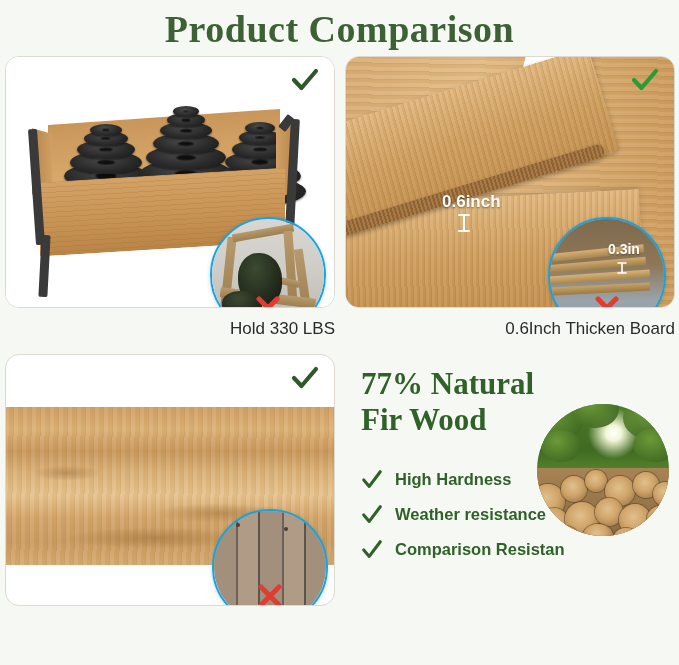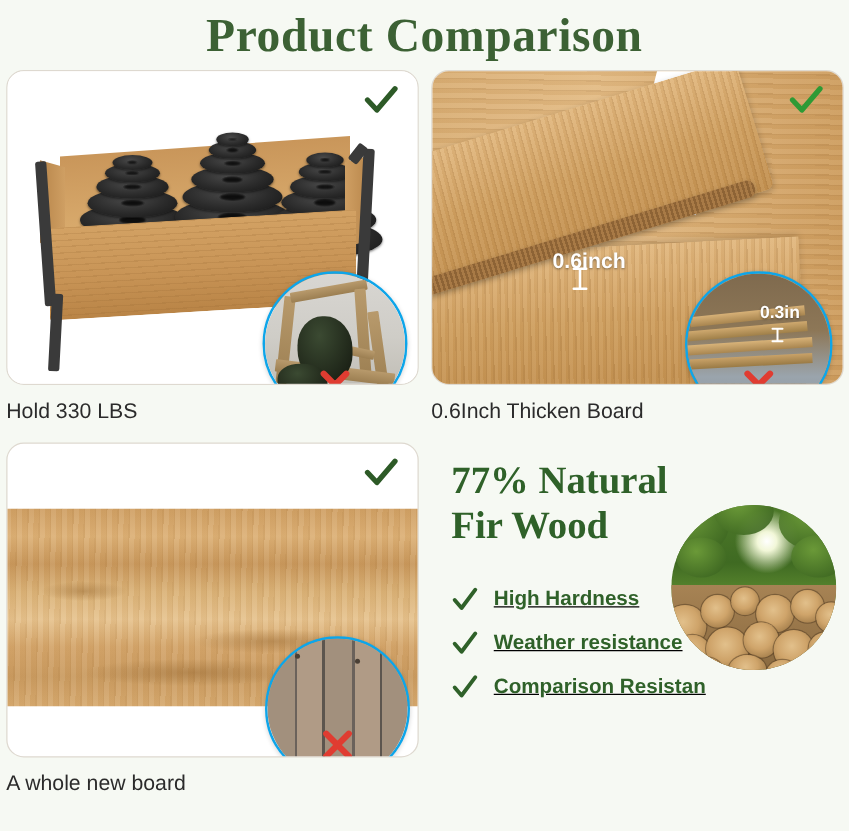--- a/index.html
+++ b/index.html
@@ -43,21 +43,21 @@
     position: relative;
     width: 100%;
     height: 252px;
     background: #ffffff;
     border: 1px solid #ded9d0;
     border-radius: 14px;
     overflow: hidden;
   }
 
   .caption {
-    text-align: left;
+    text-align: right;
     font-size: 17px;
     color: #2b2b2b;
     margin-top: 11px;
     font-family: "Liberation Sans", sans-serif;
   }
 
   
   .check-mark {
     position: absolute;
     right: 14px;
@@ -245,21 +245,20 @@
     font-family: "Liberation Serif", serif;
     font-weight: bold;
     font-size: 31px;
     line-height: 36px;
     color: #2f6129;
     width: 215px;
   }
   .feat-list {
     margin-top: 24px;
     list-style: none;
-    text-decoration: underline;
   }
   .feat-item {
     display: flex;
     align-items: center;
     height: 35px;
     gap: 12px;
   }
   .feat-item-label {
     font-size: 16.5px;
     font-weight: bold;
@@ -383,21 +382,21 @@
 
       <div class="wood-grain-a" style="position:absolute; left:-4px; top:140px; width:300px; height:120px;
                   transform:rotate(-3deg); box-shadow:0 -2px 6px rgba(0,0,0,.14);"></div>
 
       <div class="diag-board wood-grain-a" style="left:-26px; top:30px; width:290px; height:108px;
                   transform:rotate(-17deg);"></div>
       <div class="diag-board" style="left:-26px; top:128px; width:290px; height:14px;
                   transform:rotate(-17deg);
                   background:repeating-linear-gradient(90deg,#8d6335 0px,#8d6335 2px,#a87a46 2px,#a87a46 4px);"></div>
 
-      <div class="dim-label" style="left:96px; top:142px;">0.6inch</div>
+      <div class="dim-label" style="left:96px; top:135px;">0.6inch</div>
       <svg class="dim-ibeam" style="left:110px; top:156px;" width="16" height="20" viewBox="0 0 16 20">
         <path d="M3 2 H13 M8 2 V18 M3 18 H13" stroke="#fff" stroke-width="2" stroke-linecap="round"></path>
       </svg>
 
       <svg class="check-mark" viewBox="0 0 30 30">
         <path d="M4 15 L11.5 23 L26 6" fill="none" stroke="#2d9a35" stroke-width="4.2" stroke-linecap="round" stroke-linejoin="round"></path>
       </svg>
 
       <div class="inset-circle" style="right:8px; bottom:-28px; width:118px; height:118px;">
         <div style="position:absolute; inset:0;
@@ -438,21 +437,20 @@
         <div class="old-weathered"></div>
         <div style="position:absolute; left:22px; top:12px; width:4px; height:4px;
                     background:#4a3f35; border-radius:50%;"></div>
         <div style="position:absolute; left:70px; top:16px; width:4px; height:4px;
                     background:#4a3f35; border-radius:50%;"></div>
         <svg class="xmark" style="left:50%; bottom:14px; transform:translateX(-50%);" viewBox="0 0 26 26">
           <path d="M4 4 L22 22 M22 4 L4 22" stroke="#e03c31" stroke-width="5" stroke-linecap="round"></path>
         </svg>
       </div>
     </div>
-    <div class="caption">A whole new board</div>
   </div>
 
   <div class="cell cell-br">
     <div class="feature-wrap">
 
       <div class="feat-heading">
         <div>77% Natural</div>
         <div>Fir Wood</div>
       </div>
 

